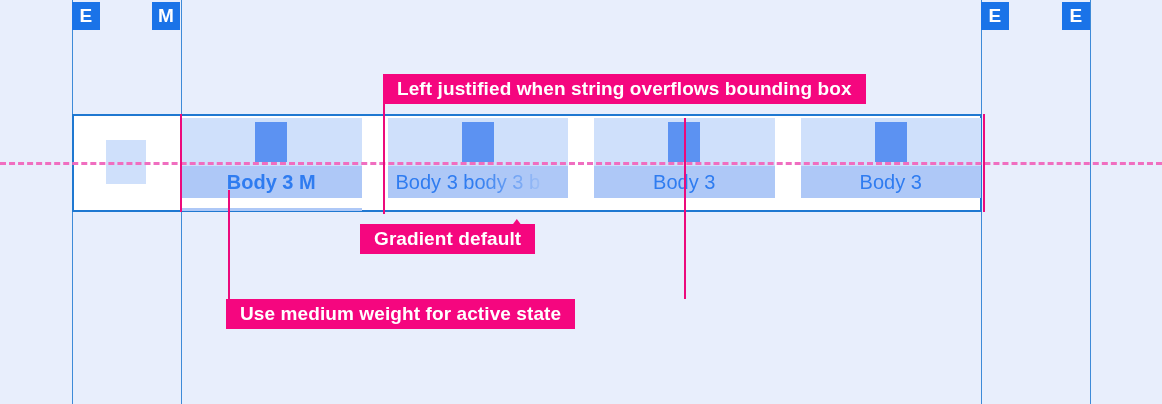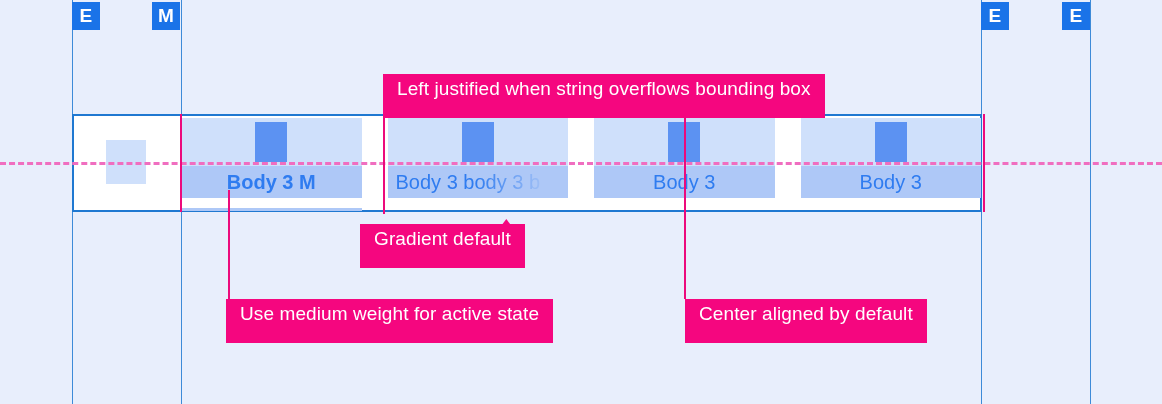--- a/index.html
+++ b/index.html
@@ -157,22 +157,22 @@
     width: 2px;
     background: #ec0a7c;
   }
 
   
   .callout {
     position: absolute;
     background: #f5067f;
     color: #ffffff;
     font-size: 19px;
-    font-weight: normal;
-    height: 44px;
+    font-weight: bold;
+    height: 30px;
     line-height: 30px;
     padding: 0 14px;
     white-space: nowrap;
     letter-spacing: .1px;
   }
   .notch {
     position: absolute;
     top: -5px;
     right: 14px;
     width: 9px;
@@ -253,15 +253,14 @@
 
   <div class="callout" style="left:383px;top:74px">Left justified when string overflows bounding box</div>
 
   <div class="callout" style="left:360px;top:224px">
     <span>Gradient default</span>
     <span class="notch"></span>
   </div>
 
   <div class="callout" style="left:226px;top:299px">Use medium weight for active state</div>
 
-  <div class="callout" style="left:685px;top:299px">Center aligned by default</div>
 
 </div>
 
 </body></html>

